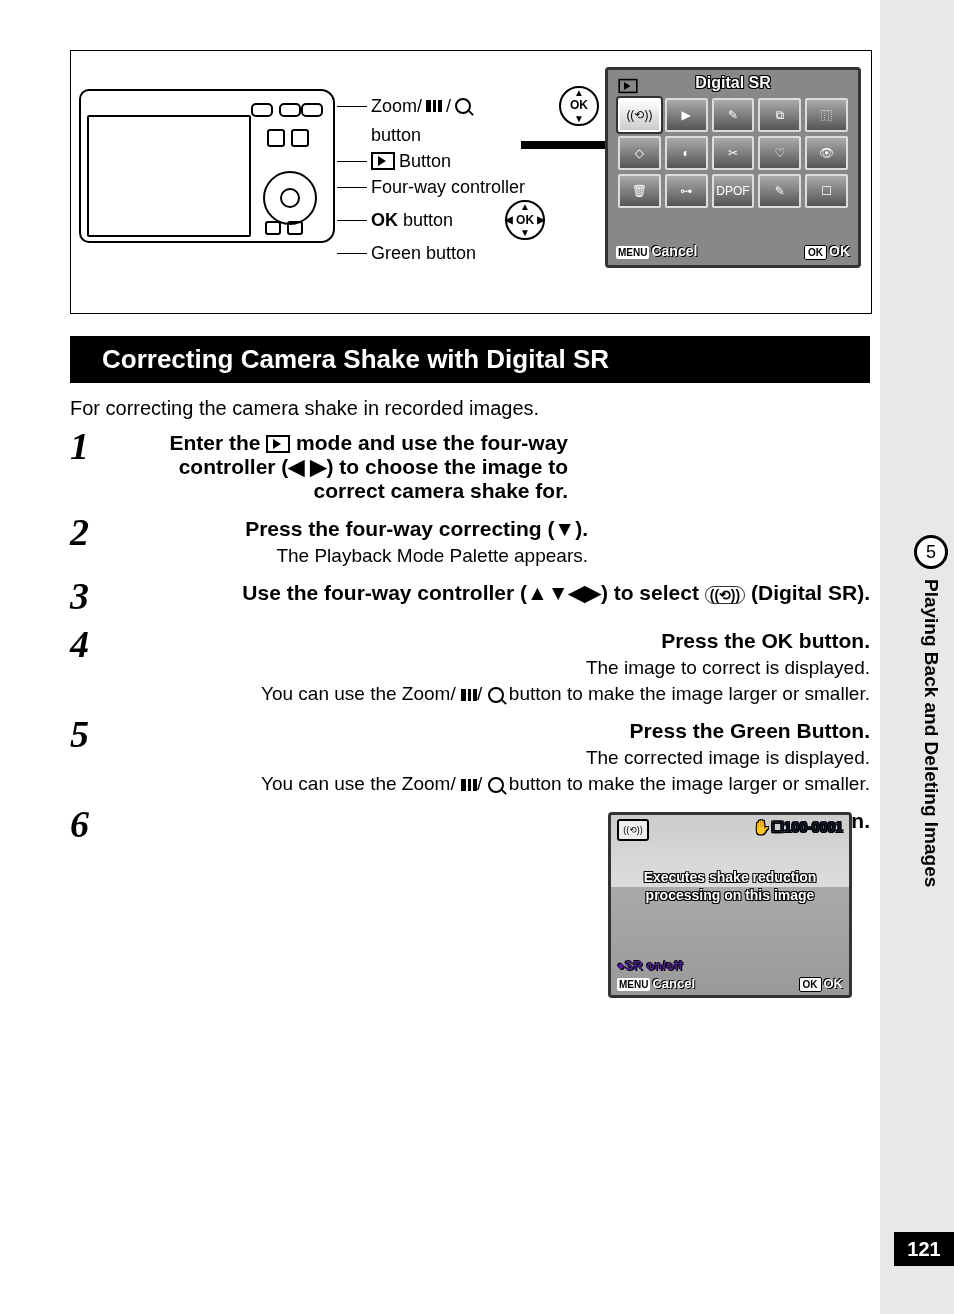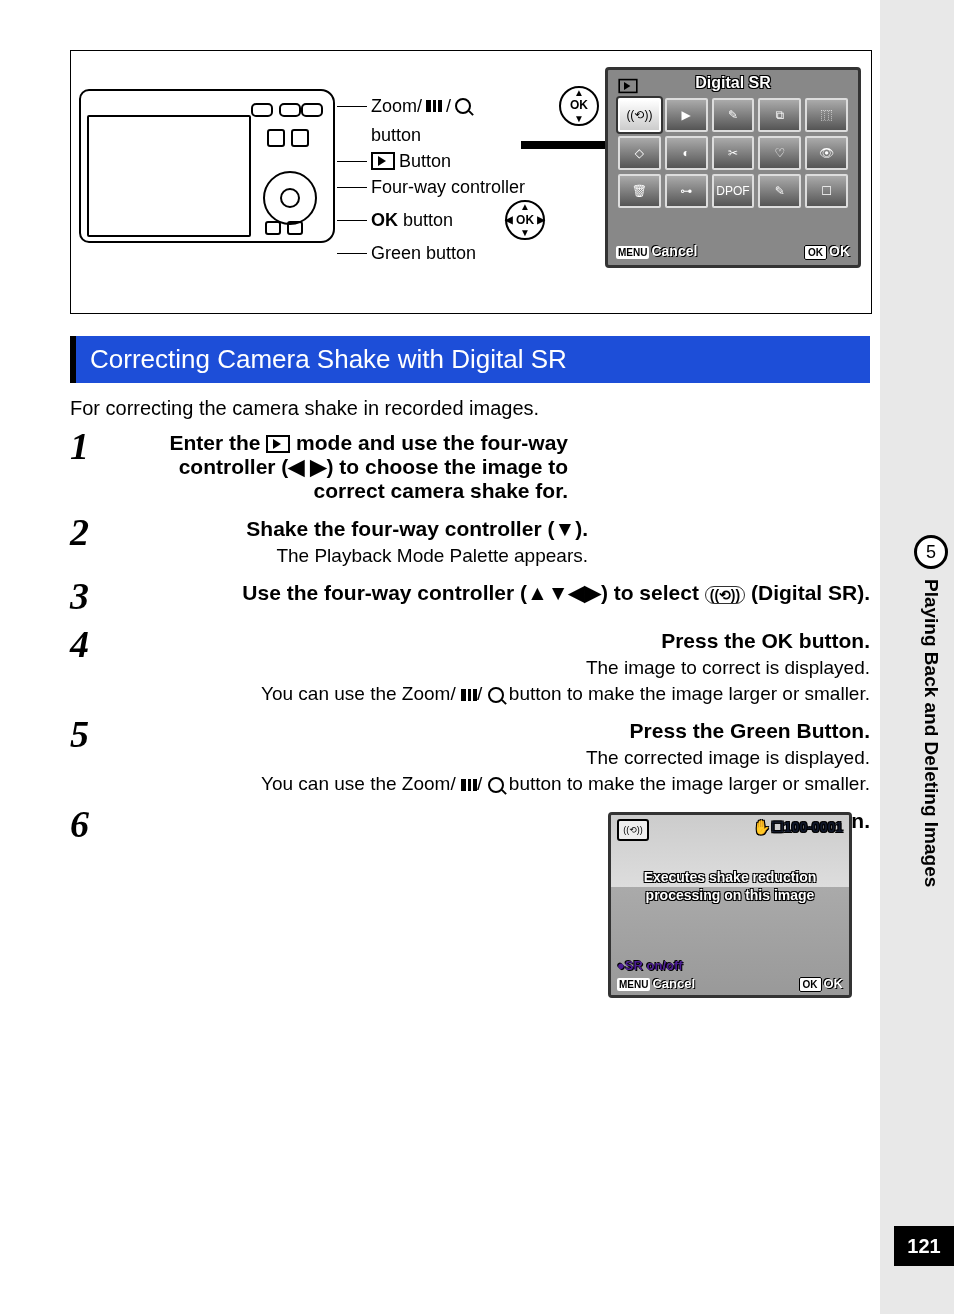--- a/index.html
+++ b/index.html
@@ -171,25 +171,25 @@
   }
   .palette .cell.sel { background:linear-gradient(#fff,#ccc); color:#000; border:2px solid #fff; box-shadow:0 0 0 2px #333;}
   .palette .footer {
     position:absolute; bottom:6px; left:8px; right:8px; display:flex; justify-content:space-between; font-size:14px; font-weight:bold;
     color:#fff; text-shadow:1px 1px 0 #000,-1px -1px 0 #000;
   }
   .menu-badge{background:#fff;color:#000;font-size:10px;padding:1px 2px;border-radius:2px;margin-right:2px;text-shadow:none;}
   .ok-badge{background:#fff;color:#000;font-size:10px;padding:1px 3px;border:1px solid #000;border-radius:2px;margin-right:2px;text-shadow:none;}
 
   .section-title {
-    background: #1d4ed8;
+    background: #000000;
     color: #fff;
     font-size: 26px;
-    font-weight: normal;
-    padding: 8px 14px;
+    font-weight: bold;
+    padding: 8px 26px;
     margin-top: 22px;
     border-left: 6px solid #000;
   }
   .intro {
     font-size: 20px;
     margin: 14px 0 7px 0;
   }
   .steps {
     list-style: none;
     padding: 0;
@@ -265,21 +265,21 @@
     writing-mode: vertical-rl;
     font-size: 19px;
     font-weight: bold;
     margin: 0 auto;
   }
   .page-num {
     position: absolute;
     right: 0;
     bottom: 48px;
     width: 60px;
-    height: 40px;
+    height: 34px;
     background: #000;
     color: #fff;
     font-size: 20px;
     font-weight: bold;
     display: flex;
     align-items: center;
     justify-content: center;
   }
   .leader{border-top:1px solid #000;display:inline-block;vertical-align:middle;}
 </style>
@@ -395,21 +395,21 @@
         <div class="step-num">1</div>
         <div class="step-body" style="max-width:440px;">
           <div class="step-head">
             <span>Enter the </span><span class="play-icon"></span><span> mode and use the four-way controller (◀ ▶) to choose the image to correct camera shake for.</span>
           </div>
         </div>
       </li>
       <li class="step">
         <div class="step-num">2</div>
         <div class="step-body" style="max-width:460px;">
-          <div class="step-head">Shake the four-way controller (▼).</div>
+          <div class="step-head">Press the four-way correcting (▼).</div>
           <div class="step-sub">The Playback Mode Palette appears.</div>
         </div>
       </li>
       <li class="step">
         <div class="step-num">3</div>
         <div class="step-body">
           <div class="step-head">
             <span>Use the four-way controller (▲▼◀▶) to select </span><span style="display:inline-block;border:1px solid #333;border-radius:9px;padding:0 4px;font-size:14px;">((⟲))</span><span> (Digital SR).</span>
           </div>
         </div>

